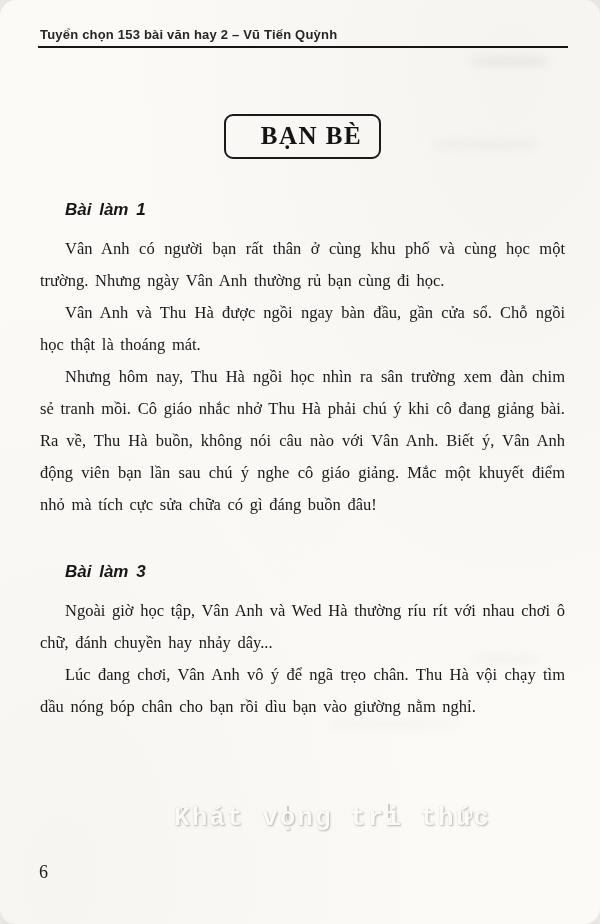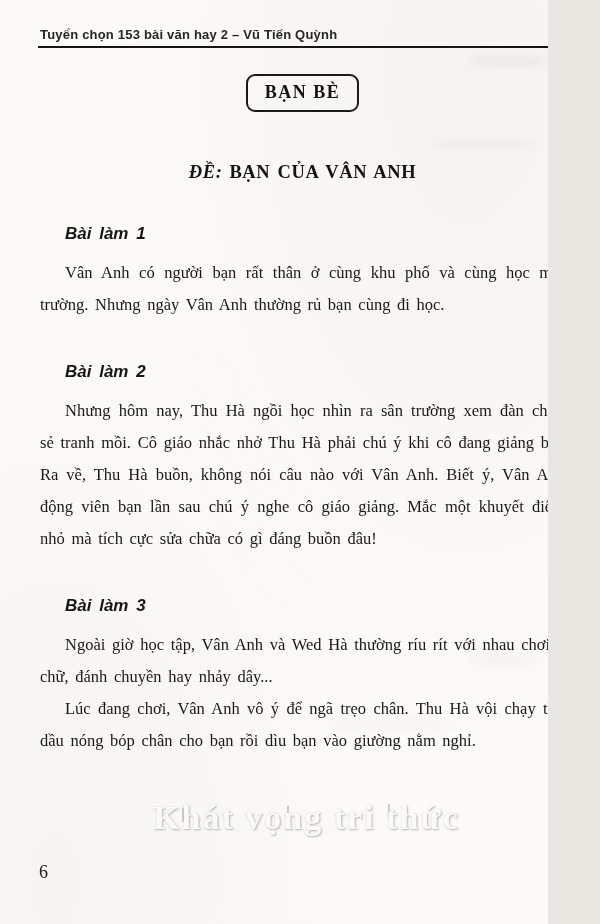--- a/index.html
+++ b/index.html
@@ -8,27 +8,28 @@
     --watermark-shadow:#b9b6ae;
   }
   html,body{margin:0;padding:0;}
   body{
     width:600px;height:924px;
     background:#e9e7e2;
     font-family:"Liberation Serif", serif;
   }
   .page{
     position:relative;
-    width:548px;height:924px;
+    width:600px;height:924px;
     background:var(--paper);
     background-image:
       radial-gradient(ellipse at 85% 8%, rgba(170,165,155,0.07), transparent 55%),
       radial-gradient(ellipse at 10% 95%, rgba(170,165,155,0.06), transparent 50%);
     overflow:hidden;
     color:var(--ink);
+    border-radius:16px;
   }
   
   .running-header{
     position:absolute;
     top:27px;left:38px;width:528px;
     font-family:"Liberation Sans", sans-serif;
     font-size:13px;
     font-weight:bold;
     color:#262626;
     letter-spacing:0.2px;
@@ -39,25 +40,26 @@
   
   .content{
     position:absolute;
     top:58px;left:40px;width:525px;
   }
   .badge-row{ text-align:center; margin-top:16px; }
   .badge{
     display:inline-block;
     border:2px solid #1a1a1a;
     border-radius:9px;
-    padding:6px 17px 7px 17px;
-    font-size:18px;
+    padding:6px 17px 7px 35px;
+    font-size:25px;
     font-weight:bold;
     letter-spacing:1.5px;
     color:#141414;
+    margin-top:40px;
   }
   .title{
     margin:50px 0 0 0;
     text-align:center;
     font-size:18.5px;
     font-weight:bold;
     letter-spacing:0.6px;
     color:#141414;
     word-spacing:2px;
   }
@@ -95,22 +97,22 @@
     font-weight:bold;
     letter-spacing:3px;
     color:rgba(255,255,255,0.92);
     text-shadow:
       1px 2px 2px var(--watermark-shadow),
       0 0 1px rgba(175,172,165,0.6);
     line-height:58px;
     margin-right:30px;
   }
   .watermark-tagline{
-    font-family:Liberation Serif, serif;
-    font-size:34px;
+    font-family:Liberation Mono, monospace;
+    font-size:26px;
     font-weight:bold;
     letter-spacing:2px;
     color:rgba(255,255,255,0.92);
     text-shadow:
       1px 1px 2px var(--watermark-shadow),
       0 0 1px rgba(175,172,165,0.6);
     line-height:28px;
     margin:2px 5px 0 70px;
   }
   .page-number{
@@ -157,29 +159,28 @@
   <div class="tick t1"></div>
   <div class="tick t2"></div>
   <div class="tick t3"></div>
 
   <div class="content">
 
     <div class="badge-row">
       <div class="badge">BẠN BÈ</div>
     </div>
 
-    <h1 class="title"><span class="title-prefix">ĐỀ:</span><span>BẠN CỦA VÂN ANH</span></h1>
 
     <section class="essay">
       <h2 class="essay-heading">Bài làm 1</h2>
       <p>Vân Anh có người bạn rất thân ở cùng khu phố và cùng học một trường. Nhưng ngày Vân Anh thường rủ bạn cùng đi học.</p>
     </section>
 
     <section class="essay">
-      <h2 class="essay-heading">Bài làm 2</h2>
+      <p>Vân Anh và Thu Hà được ngồi ngay bàn đầu, gần cửa sổ. Chỗ ngồi học thật là thoáng mát.</p>
       <p>Nhưng hôm nay, Thu Hà ngồi học nhìn ra sân trường xem đàn chim sẻ tranh mồi. Cô giáo nhắc nhở Thu Hà phải chú ý khi cô đang giảng bài. Ra về, Thu Hà buồn, không nói câu nào với Vân Anh. Biết ý, Vân Anh động viên bạn lần sau chú ý nghe cô giáo giảng. Mắc một khuyết điểm nhỏ mà tích cực sửa chữa có gì đáng buồn đâu!</p>
     </section>
 
     <section class="essay">
       <h2 class="essay-heading">Bài làm 3</h2>
       <p>Ngoài giờ học tập, Vân Anh và Wed Hà thường ríu rít với nhau chơi ô chữ, đánh chuyền hay nhảy dây...</p>
       <p>Lúc đang chơi, Vân Anh vô ý để ngã trẹo chân. Thu Hà vội chạy tìm dầu nóng bóp chân cho bạn rồi dìu bạn vào giường nằm nghỉ.</p>
     </section>
 
   </div>

